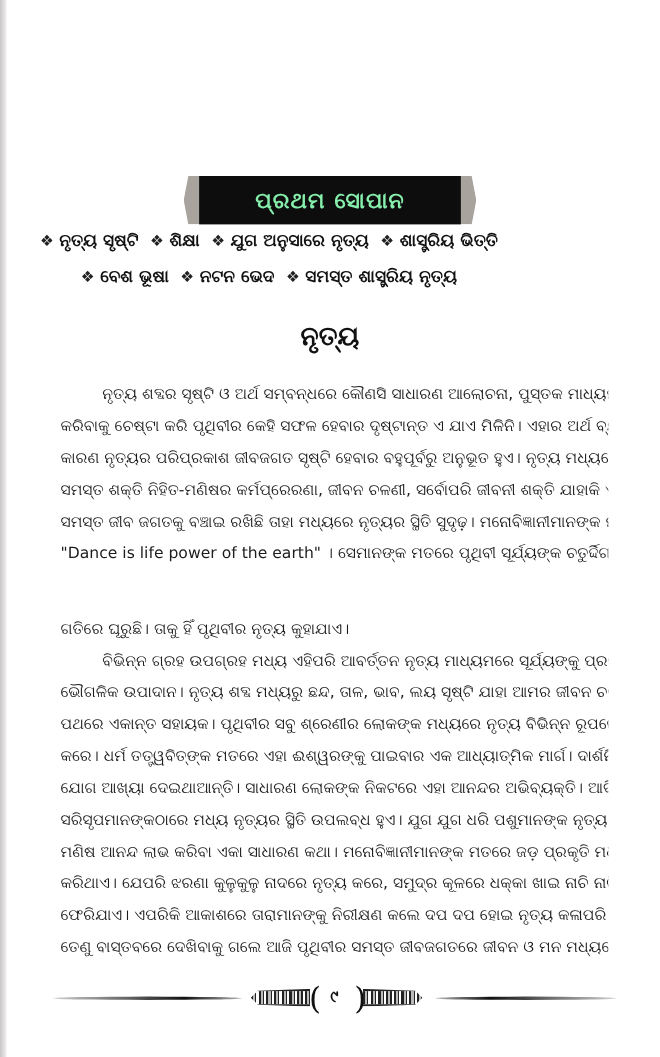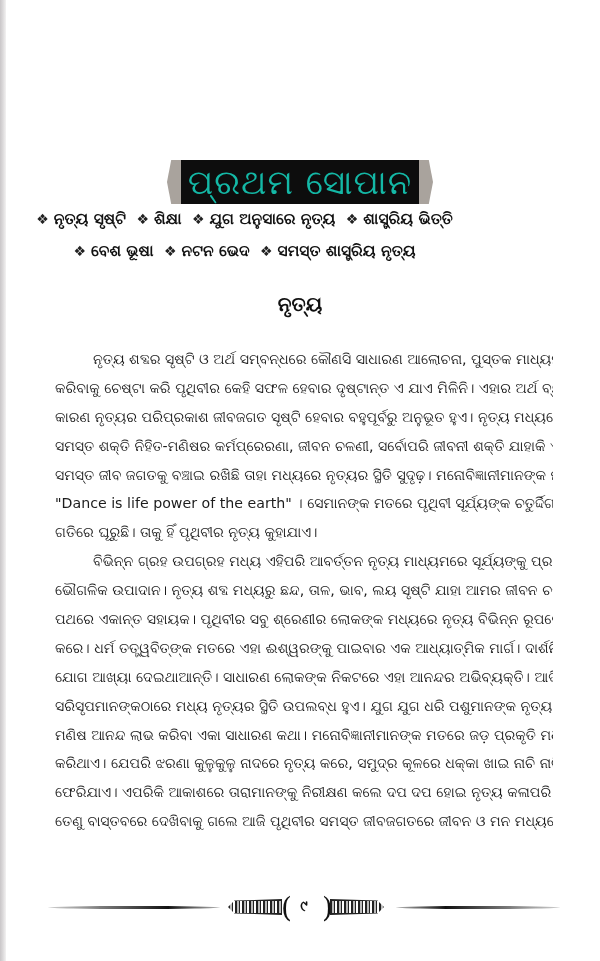--- a/index.html
+++ b/index.html
@@ -52,23 +52,23 @@
     }
     .banner::before {
       left: -14px;
       clip-path: polygon(100% 0, 30% 0, 0 50%, 30% 100%, 100% 100%);
     }
     .banner::after {
       right: -14px;
       clip-path: polygon(0 0, 70% 0, 100% 50%, 70% 100%, 0 100%);
     }
     .banner-title {
-      color: #14b8a6;
-      font-size: 34px;
-      font-weight: normal;
+      color: #86efac;
+      font-size: 20px;
+      font-weight: bold;
       letter-spacing: 1px;
       white-space: nowrap;
     }
     
     .topics {
       position: absolute;
       left: 0;
       width: 484px;
       text-align: center;
       font-size: 15.5px;
@@ -85,21 +85,21 @@
       color: #222;
     }
     .topic-item { display: inline; }
     
     .section-heading {
       position: absolute;
       top: 292px;
       left: 0;
       width: 600px;
       text-align: center;
-      font-size: 20px;
+      font-size: 24px;
       font-weight: bold;
       color: #111;
     }
     
     .body-text {
       position: absolute;
       top: 345px;
       left: 55px;
       width: 498px;
       font-size: 14.2px;
@@ -108,21 +108,21 @@
     }
     .body-line {
       display: block;
       white-space: nowrap;
       overflow: hidden;
       text-align: justify;
       text-align-last: justify;
       height: 28.9px;
     }
     .body-line.indent { padding-left: 38px; }
-    .body-line.last { text-align-last: left; }
+    .body-line.last { text-align-last: left; margin-top: 40px; }
     
     .footer {
       position: absolute;
       top: 893px;
       left: 0;
       width: 600px;
       height: 30px;
     }
     .rule {
       position: absolute;

